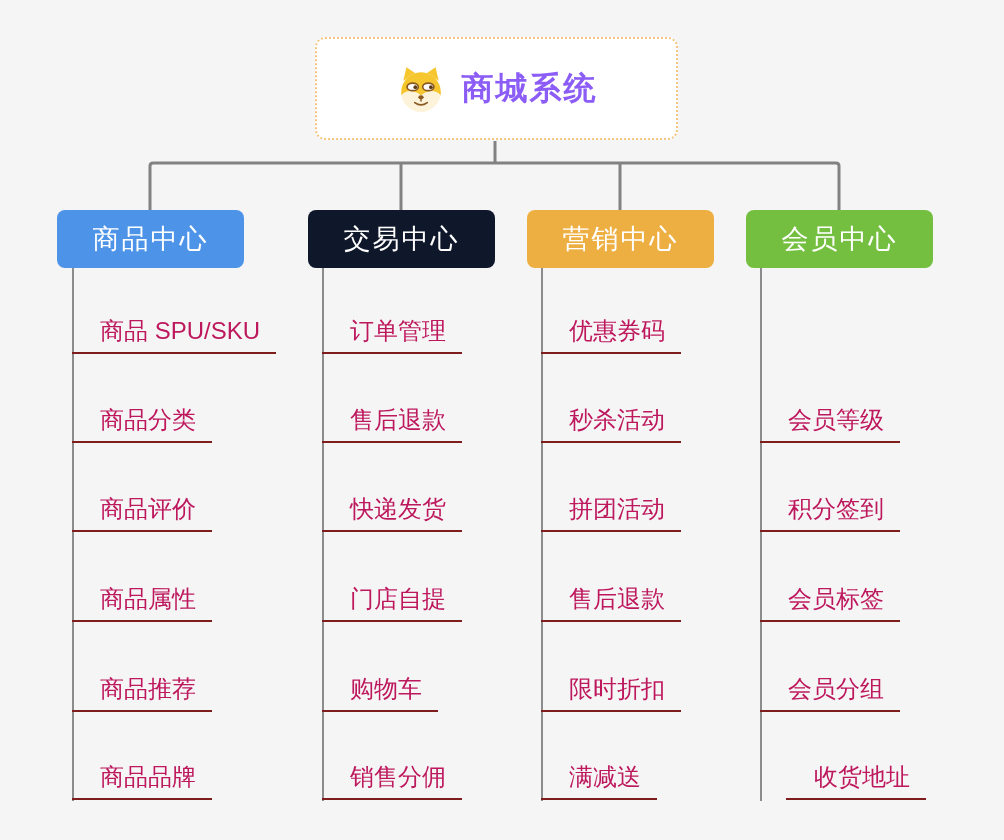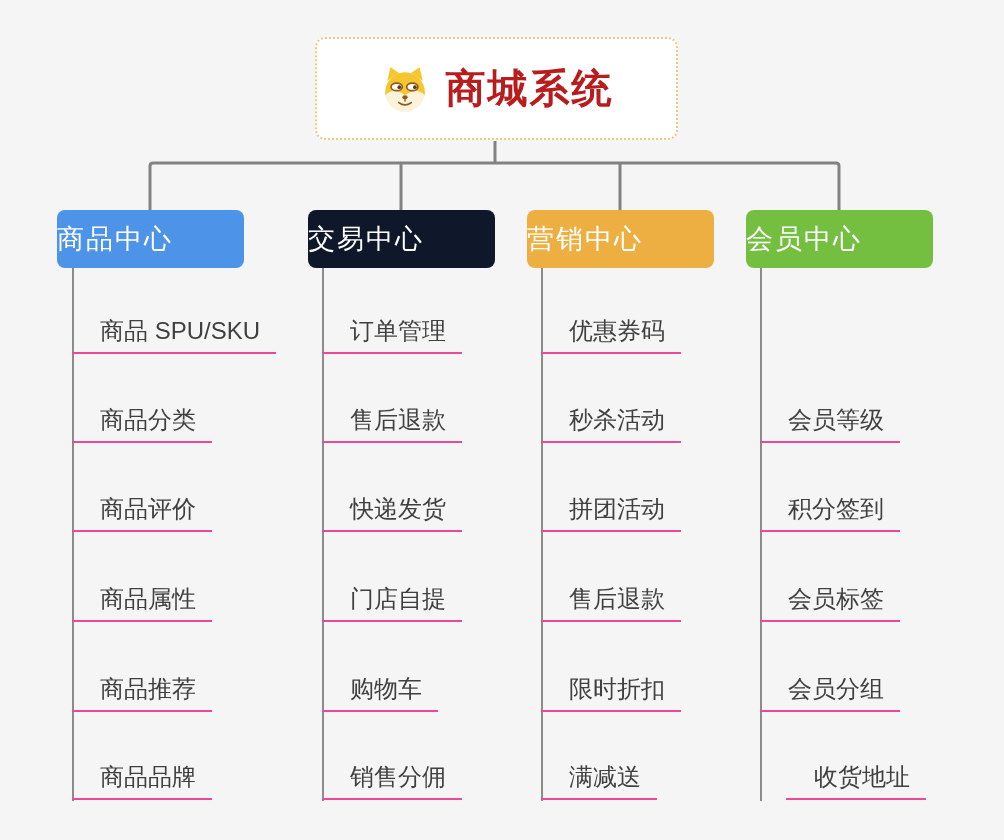--- a/index.html
+++ b/index.html
@@ -30,59 +30,59 @@
     background: #ffffff;
     border: 2px dotted #f3c57d;
     border-radius: 10px;
     display: flex;
     align-items: center;
     justify-content: center;
     gap: 16px;
     cursor: default;
   }
   .root-title {
-    font-size: 40px;
+    font-size: 32px;
     font-weight: 600;
     letter-spacing: 2px;
-    color: #b91c1c;
+    color: #8b5cf6;
     white-space: nowrap;
   }
   .dog-icon { width: 50px; height: 50px; flex: 0 0 auto; }
   
   .branch-box {
     position: absolute;
     top: 210px;
     width: 187px; height: 58px;
     border-radius: 8px;
     display: flex;
     align-items: center;
-    justify-content: flex-start;
+    justify-content: center;
     color: #ffffff;
     font-size: 27px;
     font-weight: 500;
     letter-spacing: 2px;
     white-space: nowrap;
   }
   
   .col-line {
     position: absolute;
     top: 268px;
     width: 2px; height: 533px;
     background: #8c8c8c;
   }
   
   .sub-item {
     position: absolute;
     box-sizing: border-box;
     height: 36px;
     padding: 0 16px 8px 28px;
-    border-bottom: 2px solid #ec4899;
+    border-bottom: 2px solid #7f1d1d;
     font-size: 24px;
     line-height: 26px;
-    color: #404040;
+    color: #be185d;
     white-space: nowrap;
     display: flex;
     align-items: flex-end;
   }
 </style>
 </head>
 <body>
 
 <div class="canvas">
 

